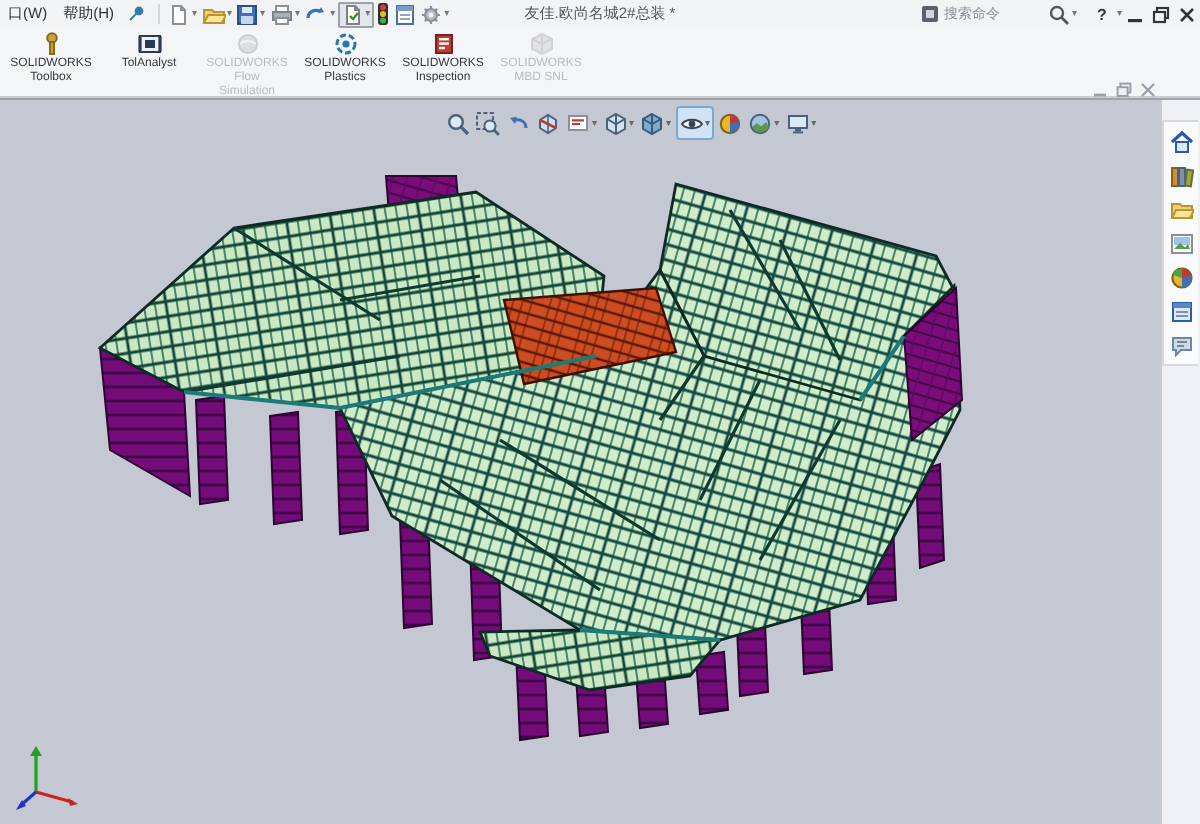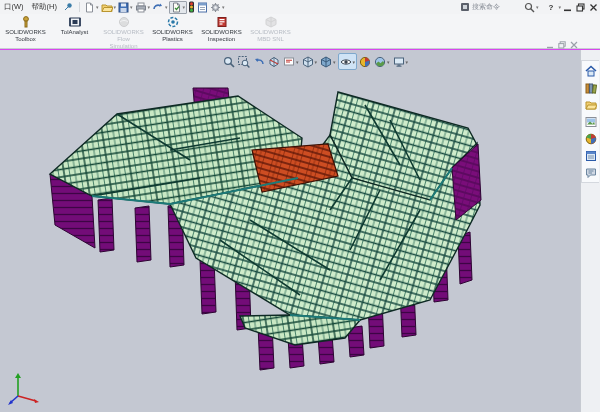--- a/index.html
+++ b/index.html
@@ -1,18 +1,18 @@
 <!DOCTYPE html>
 <html><head>
 <meta charset="utf-8">
 <style>
   html,body{margin:0;padding:0;}
   body{width:600px;height:412px;overflow:hidden;font-family:"Liberation Sans",sans-serif;
        -webkit-font-smoothing:antialiased;background:#e9ebee;}
-  .app{position:relative;width:600px;height:412px;background:#d946ef;}
+  .app{position:relative;width:600px;height:412px;background:#a3a3a3;}
 
   
   .titlebar{position:absolute;left:0;top:0;width:600px;height:14px;background:#f2f3f5;
             border-bottom:1px solid #dfe1e5;display:flex;align-items:center;font-size:7.5px;color:#444;}
   .menu-item{padding:0 4px;color:#333;}
   .pin{margin:0 3px;}
   .tb-sep{width:1px;height:10px;background:#d4d7db;margin:0 3px;}
   .tbtn{display:inline-flex;align-items:center;padding:0 1px;}
   .tbtn svg{display:block;}
   .caret{font-size:5px;color:#777;margin-left:1px;line-height:1;}
@@ -133,20 +133,21 @@
     </span>
     <span class="tbtn">
       <svg width="11" height="11" viewBox="0 0 11 11">
           <circle cx="5.5" cy="5.5" r="3" fill="#b8bdc6" stroke="#8a8f98"></circle>
           <circle cx="5.5" cy="5.5" r="1.2" fill="#f2f3f5"></circle>
           <path d="M5.5 1v2M5.5 8v2M1 5.5h2M8 5.5h2M2.4 2.4l1.4 1.4M7.2 7.2l1.4 1.4M8.6 2.4L7.2 3.8M3.8 7.2L2.4 8.6" stroke="#8a8f98" stroke-width="1.1"></path>
         </svg>
       <span class="caret">▾</span>
     </span>
 
+    <span class="title-center">友佳.欧尚名城2#总装 *</span>
 
     <span class="title-right">
       <span class="searchbox">
         <span class="scope-ico"></span>
         <span class="searchtext">搜索命令</span>
         <svg width="11" height="11" viewBox="0 0 11 11">
             <circle cx="4.5" cy="4.5" r="3" fill="none" stroke="#555" stroke-width="1.2"></circle>
             <path d="M6.8 6.8L10 10" stroke="#555" stroke-width="1.4"></path>
           </svg>
         <span class="caret">▾</span>

